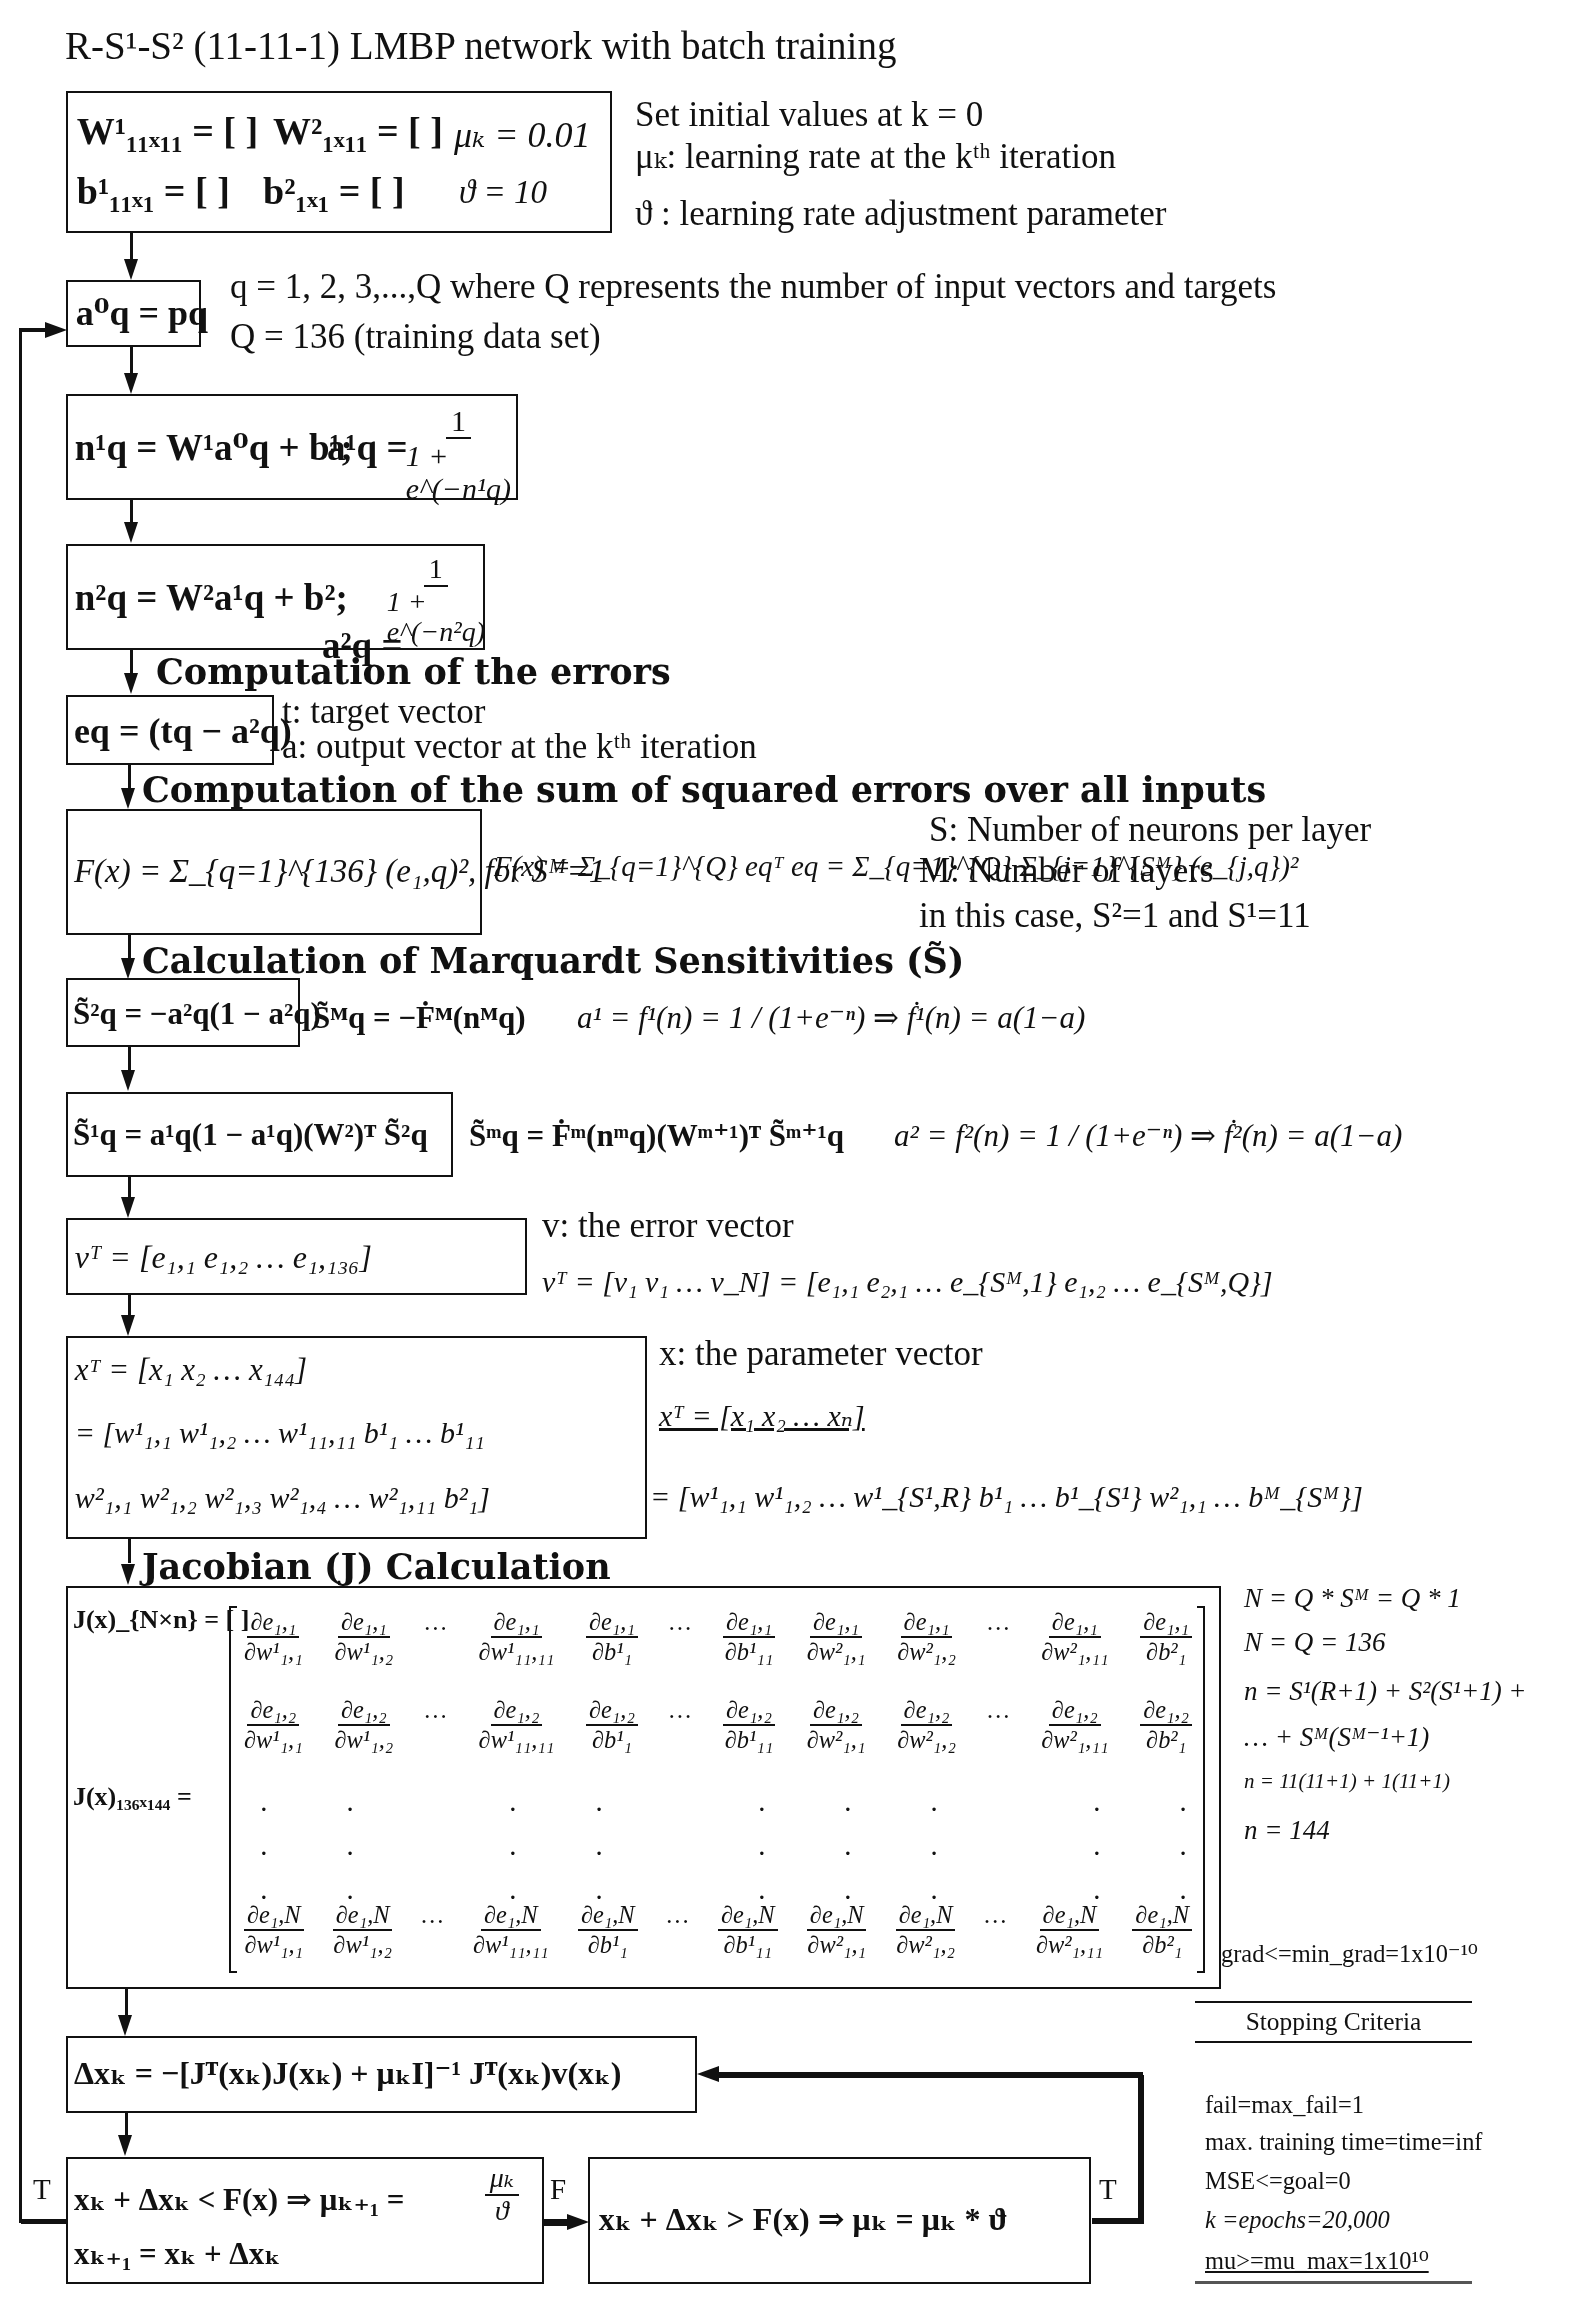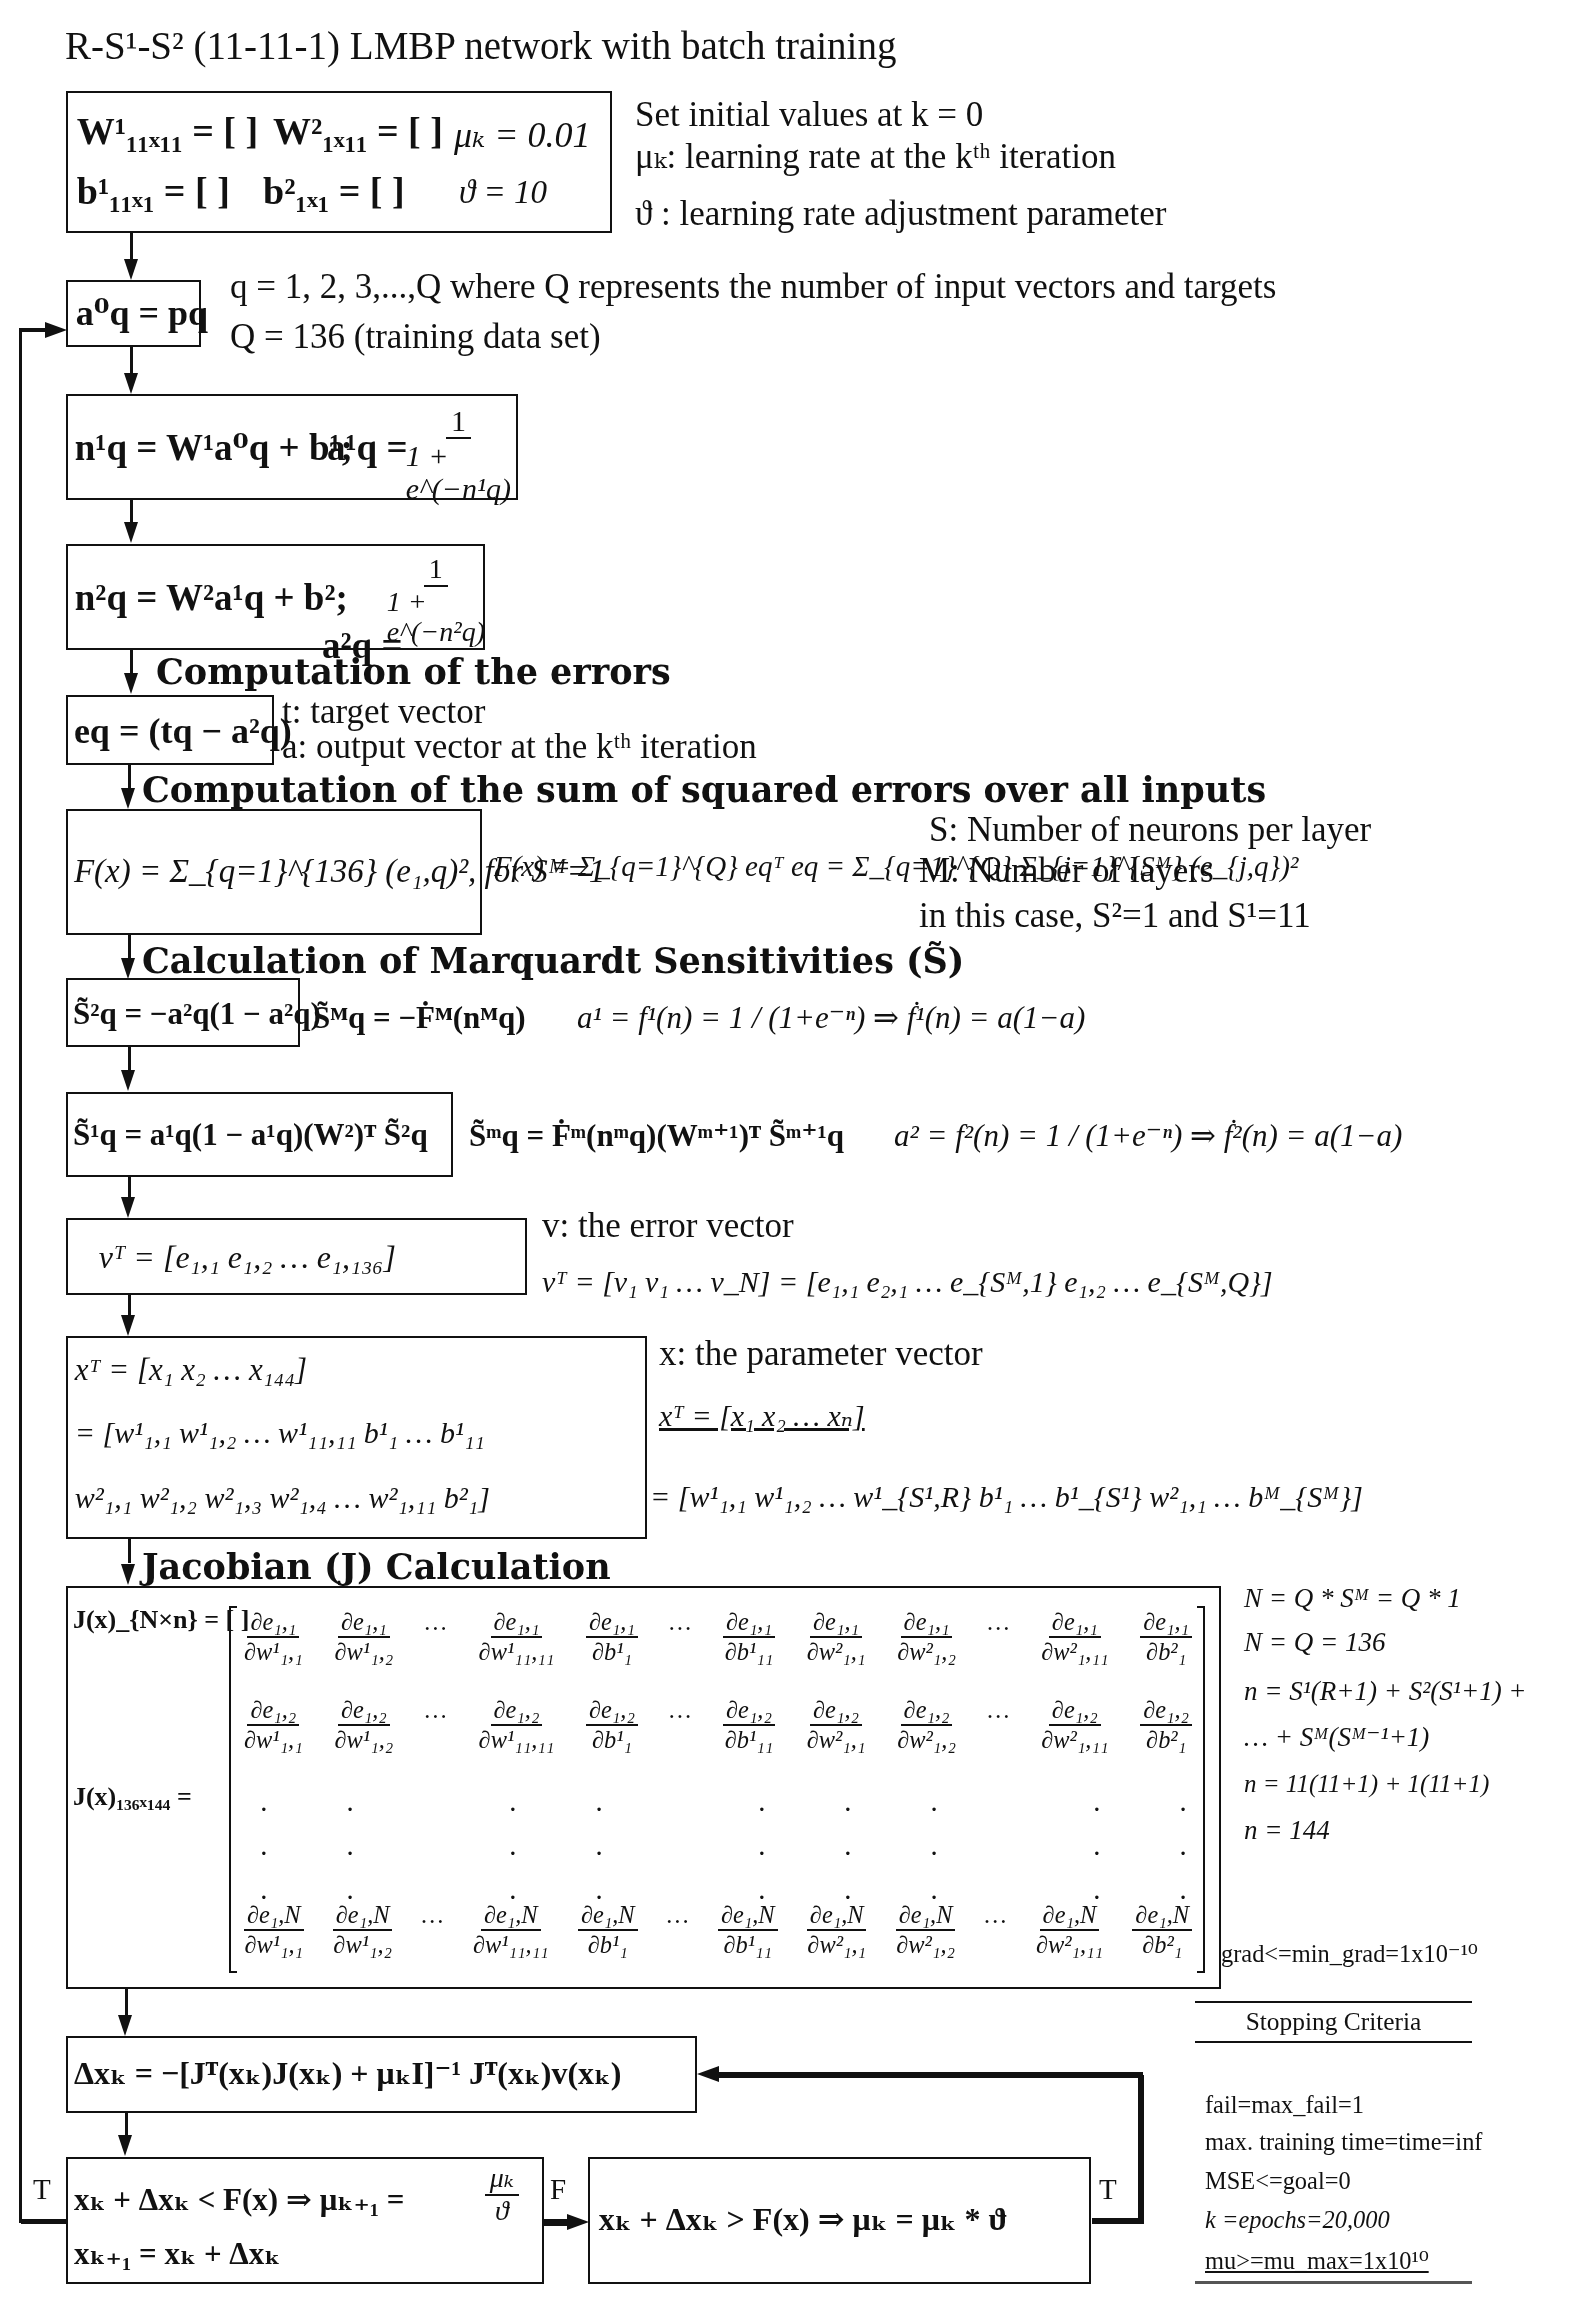--- a/index.html
+++ b/index.html
@@ -113,21 +113,21 @@
 <div class="arrow-down" style="left:121px;top:1070px;"></div>
 <div class="box" style="left:66px;top:1092px;width:387px;height:85px;">
   <div class="txt math bold" style="left:4.9px;top:23.5px;font-size:31px;">S̃¹q = a¹q(1 − a¹q)(W²)ᵀ S̃²q</div>
 </div>
 <div class="txt math bold" style="left:469px;top:1119px;font-size:31px;">S̃ᵐq = Ḟᵐ(nᵐq)(Wᵐ⁺¹)ᵀ S̃ᵐ⁺¹q</div>
 <div class="txt math it" style="left:894px;top:1119px;font-size:31px;">a² = f²(n) = 1 / (1+e⁻ⁿ)  ⇒  ḟ²(n) = a(1−a)</div>
 
 <div class="vline" style="left:128px;top:1177px;height:22px;"></div>
 <div class="arrow-down" style="left:121px;top:1197px;"></div>
 <div class="box" style="left:66px;top:1218px;width:461px;height:77px;">
-  <div class="txt math it" style="left:6.8px;top:19.5px;font-size:32px;margin-left:24px;">vᵀ = [e₁,₁  e₁,₂  …  e₁,₁₃₆]</div>
+  <div class="txt math it" style="left:6.8px;top:19.5px;font-size:32px;">vᵀ = [e₁,₁  e₁,₂  …  e₁,₁₃₆]</div>
 </div>
 <div class="txt note" style="left:542px;top:1207px;">v: the error vector</div>
 <div class="txt math it" style="left:542px;top:1265px;font-size:30px;">vᵀ = [v₁  v₁  …  v_N] = [e₁,₁  e₂,₁  …  e_{Sᴹ,1}  e₁,₂  …  e_{Sᴹ,Q}]</div>
 
 <div class="vline" style="left:128px;top:1295px;height:22px;"></div>
 <div class="arrow-down" style="left:121px;top:1315px;"></div>
 <div class="box" style="left:66px;top:1336px;width:581px;height:203px;">
   <div class="txt math it" style="left:6.8px;top:14.7px;font-size:31px;">xᵀ = [x₁  x₂  …  x₁₄₄]</div>
   <div class="txt math it" style="left:6.8px;top:78px;font-size:30px;">= [w¹₁,₁  w¹₁,₂  …  w¹₁₁,₁₁  b¹₁  …  b¹₁₁</div>
   <div class="txt math it" style="left:6.8px;top:143px;font-size:30px;">w²₁,₁  w²₁,₂  w²₁,₃  w²₁,₄  …  w²₁,₁₁  b²₁]</div>
@@ -312,21 +312,21 @@
         <span class="n">∂e₁,N</span>
         <span class="d">∂b²₁</span>
       </span>
   </div>
 </div>
 
 <div class="txt math it" style="left:1244px;top:1584px;font-size:27px;">N = Q * Sᴹ = Q * 1</div>
 <div class="txt math it" style="left:1244px;top:1628px;font-size:27px;">N = Q = 136</div>
 <div class="txt math it" style="left:1244px;top:1677px;font-size:27px;">n = S¹(R+1) + S²(S¹+1) +</div>
 <div class="txt math it" style="left:1244px;top:1723px;font-size:27px;">… + Sᴹ(Sᴹ⁻¹+1)</div>
-<div class="txt math it" style="left:1244px;top:1770px;font-size:25px;">n = 11(11+1) + 1(11+1)</div>
+<div class="txt math it" style="left:1244px;top:1770px;font-size:21px;">n = 11(11+1) + 1(11+1)</div>
 <div class="txt math it" style="left:1244px;top:1816px;font-size:27px;">n = 144</div>
 
 <div class="vline" style="left:125px;top:1989px;height:27px;"></div>
 <div class="arrow-down" style="left:118px;top:2015px;"></div>
 <div class="box" style="left:66px;top:2036px;width:631px;height:77px;">
   <div class="txt math bold" style="left:5.9px;top:17.6px;font-size:32px;">Δxₖ = −[Jᵀ(xₖ)J(xₖ) + μₖI]⁻¹ Jᵀ(xₖ)v(xₖ)</div>
 </div>
 
 <div class="vline" style="left:125px;top:2113px;height:23.5px;"></div>
 <div class="arrow-down" style="left:118px;top:2135px;"></div>

